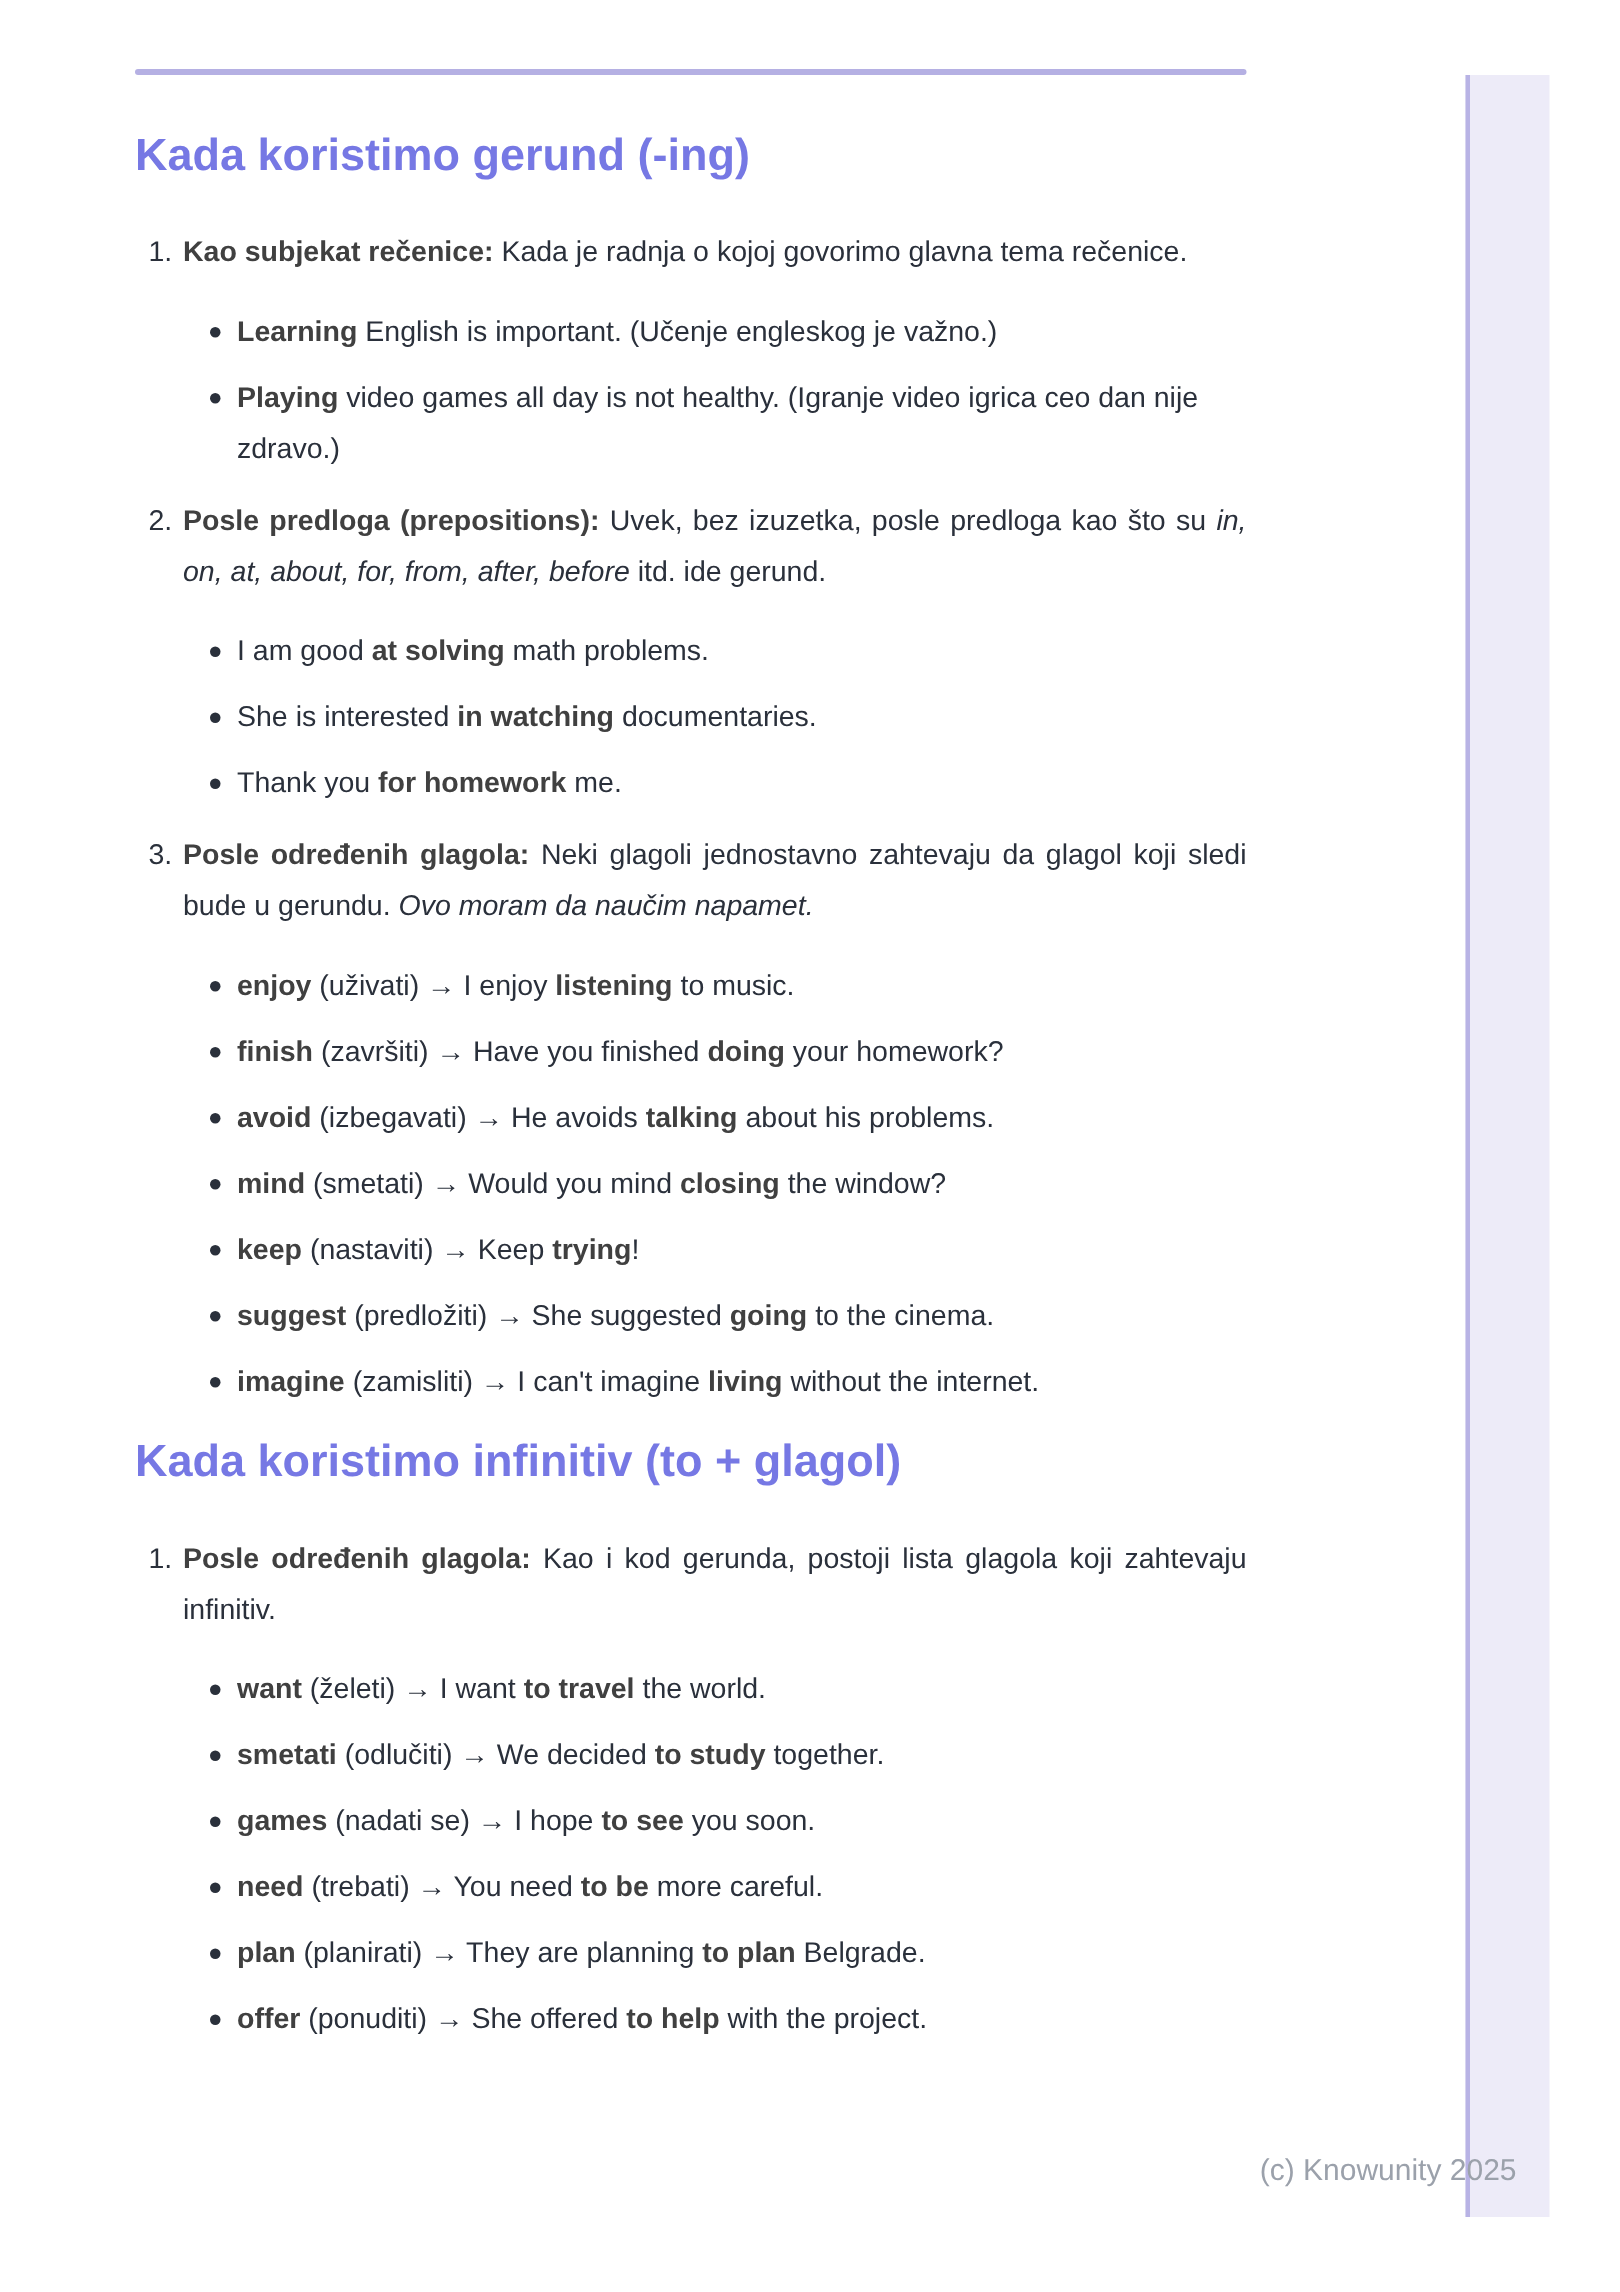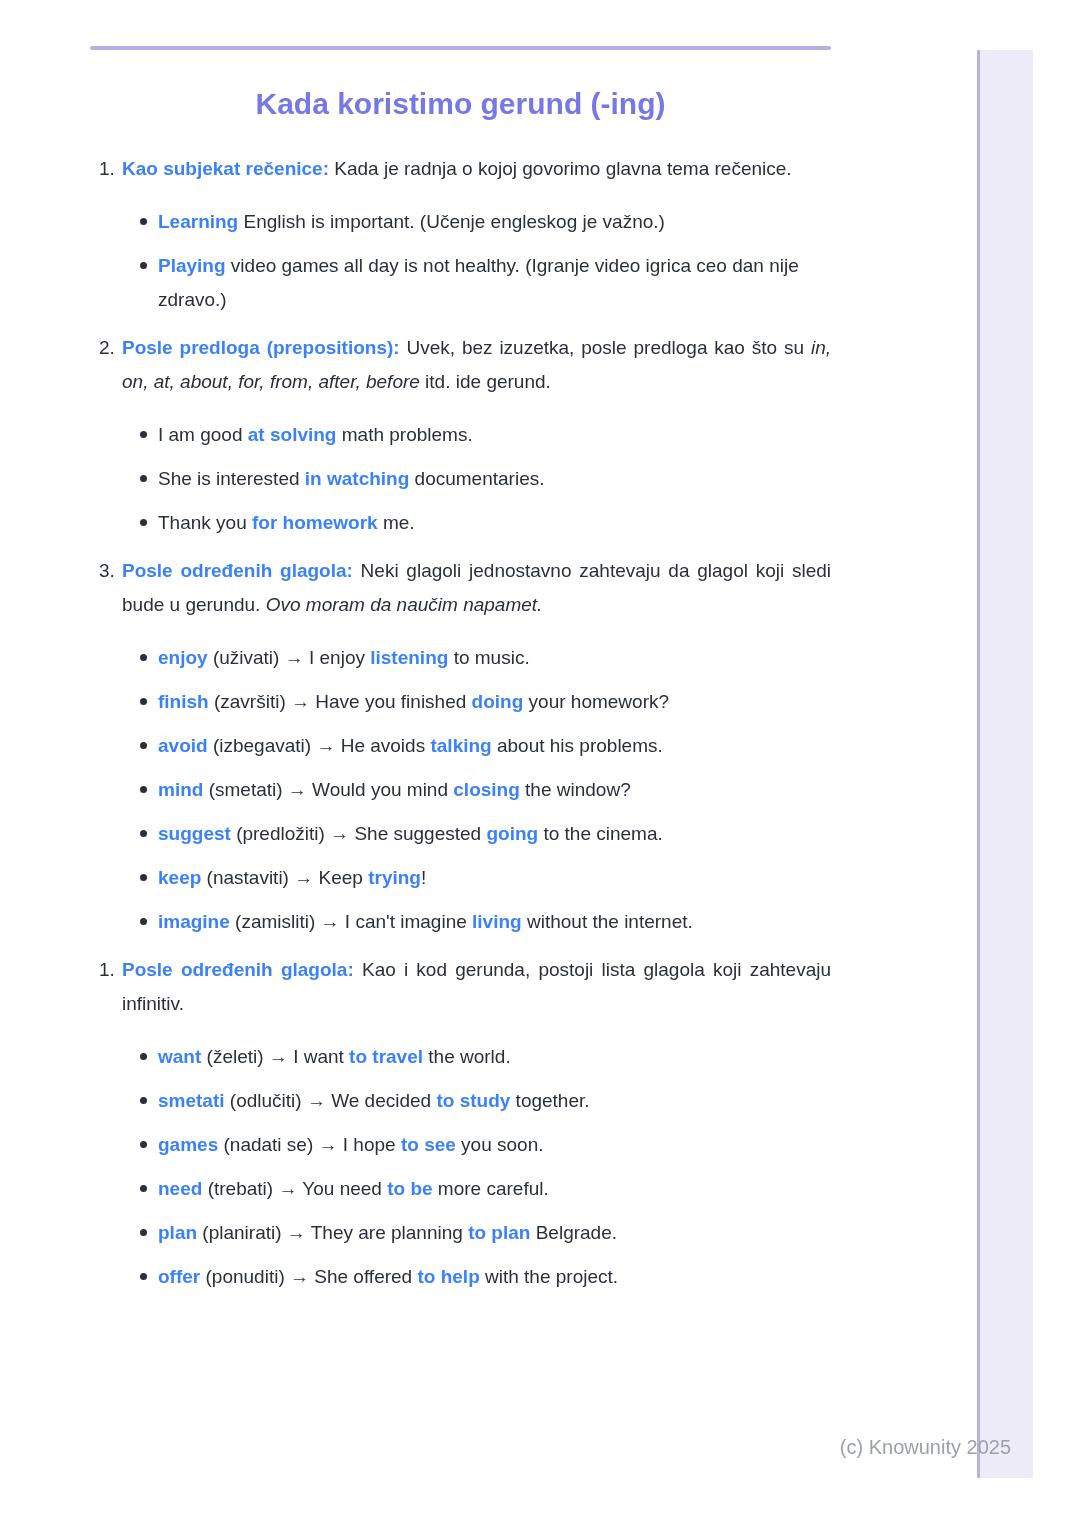--- a/index.html
+++ b/index.html
@@ -29,21 +29,20 @@
     width: 741px;
     font-size: 19px; line-height: 34px;
     z-index: 2;
   }
   .section-title {
     color: var(--accent, #7678e4);
     font-size: 30px; line-height: 36px;
     font-weight: 700;
     margin: 0 0 30px 0;
     letter-spacing: 0;
-    text-align: center;
   }
   .doc-section + .doc-section .section-title { margin-top: 18px; }
   .num-item { margin: 0; }
   .para-row {
     position: relative;
     padding-left: 32px;
     text-align: justify;
     margin: 0 0 19px 0;
   }
   .num {
@@ -61,21 +60,21 @@
     margin-bottom: 10px;
   }
   .bullets li::before {
     content: "";
     position: absolute;
     left: 50px; top: 13px;
     width: 7px; height: 7px;
     border-radius: 50%;
     background: var(--text, #2a303b);
   }
-  .b { font-weight: 700; color: #3b82f6; }
+  .b { font-weight: 700; color: #404040; }
   .i { font-style: italic; }
   .watermark {
     position: absolute;
     top: 1437px; right: 69px;
     font-size: 20px; line-height: 20px;
     color: var(--watermark, #9ba1ab);
     z-index: 3;
   }
 </style>
 </head>
@@ -101,27 +100,28 @@
           <li><span>Thank you </span><span class="b">for homework</span><span> me.</span></li>
         </ul>
       </div>
       <div class="num-item">
         <div class="para-row"><span class="num">3.</span><span class="b">Posle određenih glagola:</span><span> Neki glagoli jednostavno zahtevaju da glagol koji sledi bude u gerundu. </span><span class="i">Ovo moram da naučim napamet.</span></div>
         <ul class="bullets">
           <li><span class="b">enjoy</span><span> (uživati) → I enjoy </span><span class="b">listening</span><span> to music.</span></li>
           <li><span class="b">finish</span><span> (završiti) → Have you finished </span><span class="b">doing</span><span> your homework?</span></li>
           <li><span class="b">avoid</span><span> (izbegavati) → He avoids </span><span class="b">talking</span><span> about his problems.</span></li>
           <li><span class="b">mind</span><span> (smetati) → Would you mind </span><span class="b">closing</span><span> the window?</span></li>
+          <li><span class="b">keep</span><span> (nastaviti) → Keep </span><span class="b">trying</span><span>!</span></li>
           <li><span class="b">suggest</span><span> (predložiti) → She suggested </span><span class="b">going</span><span> to the cinema.</span></li>
-          <li><span class="b">keep</span><span> (nastaviti) → Keep </span><span class="b">trying</span><span>!</span></li>
           <li><span class="b">imagine</span><span> (zamisliti) → I can't imagine </span><span class="b">living</span><span> without the internet.</span></li>
         </ul>
       </div>
     </section>
     <section class="doc-section">
+      <h2 class="section-title">Kada koristimo infinitiv (to + glagol)</h2>
       <div class="num-item">
         <div class="para-row"><span class="num">1.</span><span class="b">Posle određenih glagola:</span><span> Kao i kod gerunda, postoji lista glagola koji zahtevaju infinitiv.</span></div>
         <ul class="bullets">
           <li><span class="b">want</span><span> (želeti) → I want </span><span class="b">to travel</span><span> the world.</span></li>
           <li><span class="b">smetati</span><span> (odlučiti) → We decided </span><span class="b">to study</span><span> together.</span></li>
           <li><span class="b">games</span><span> (nadati se) → I hope </span><span class="b">to see</span><span> you soon.</span></li>
           <li><span class="b">need</span><span> (trebati) → You need </span><span class="b">to be</span><span> more careful.</span></li>
           <li><span class="b">plan</span><span> (planirati) → They are planning </span><span class="b">to plan</span><span> Belgrade.</span></li>
           <li><span class="b">offer</span><span> (ponuditi) → She offered </span><span class="b">to help</span><span> with the project.</span></li>
         </ul>

